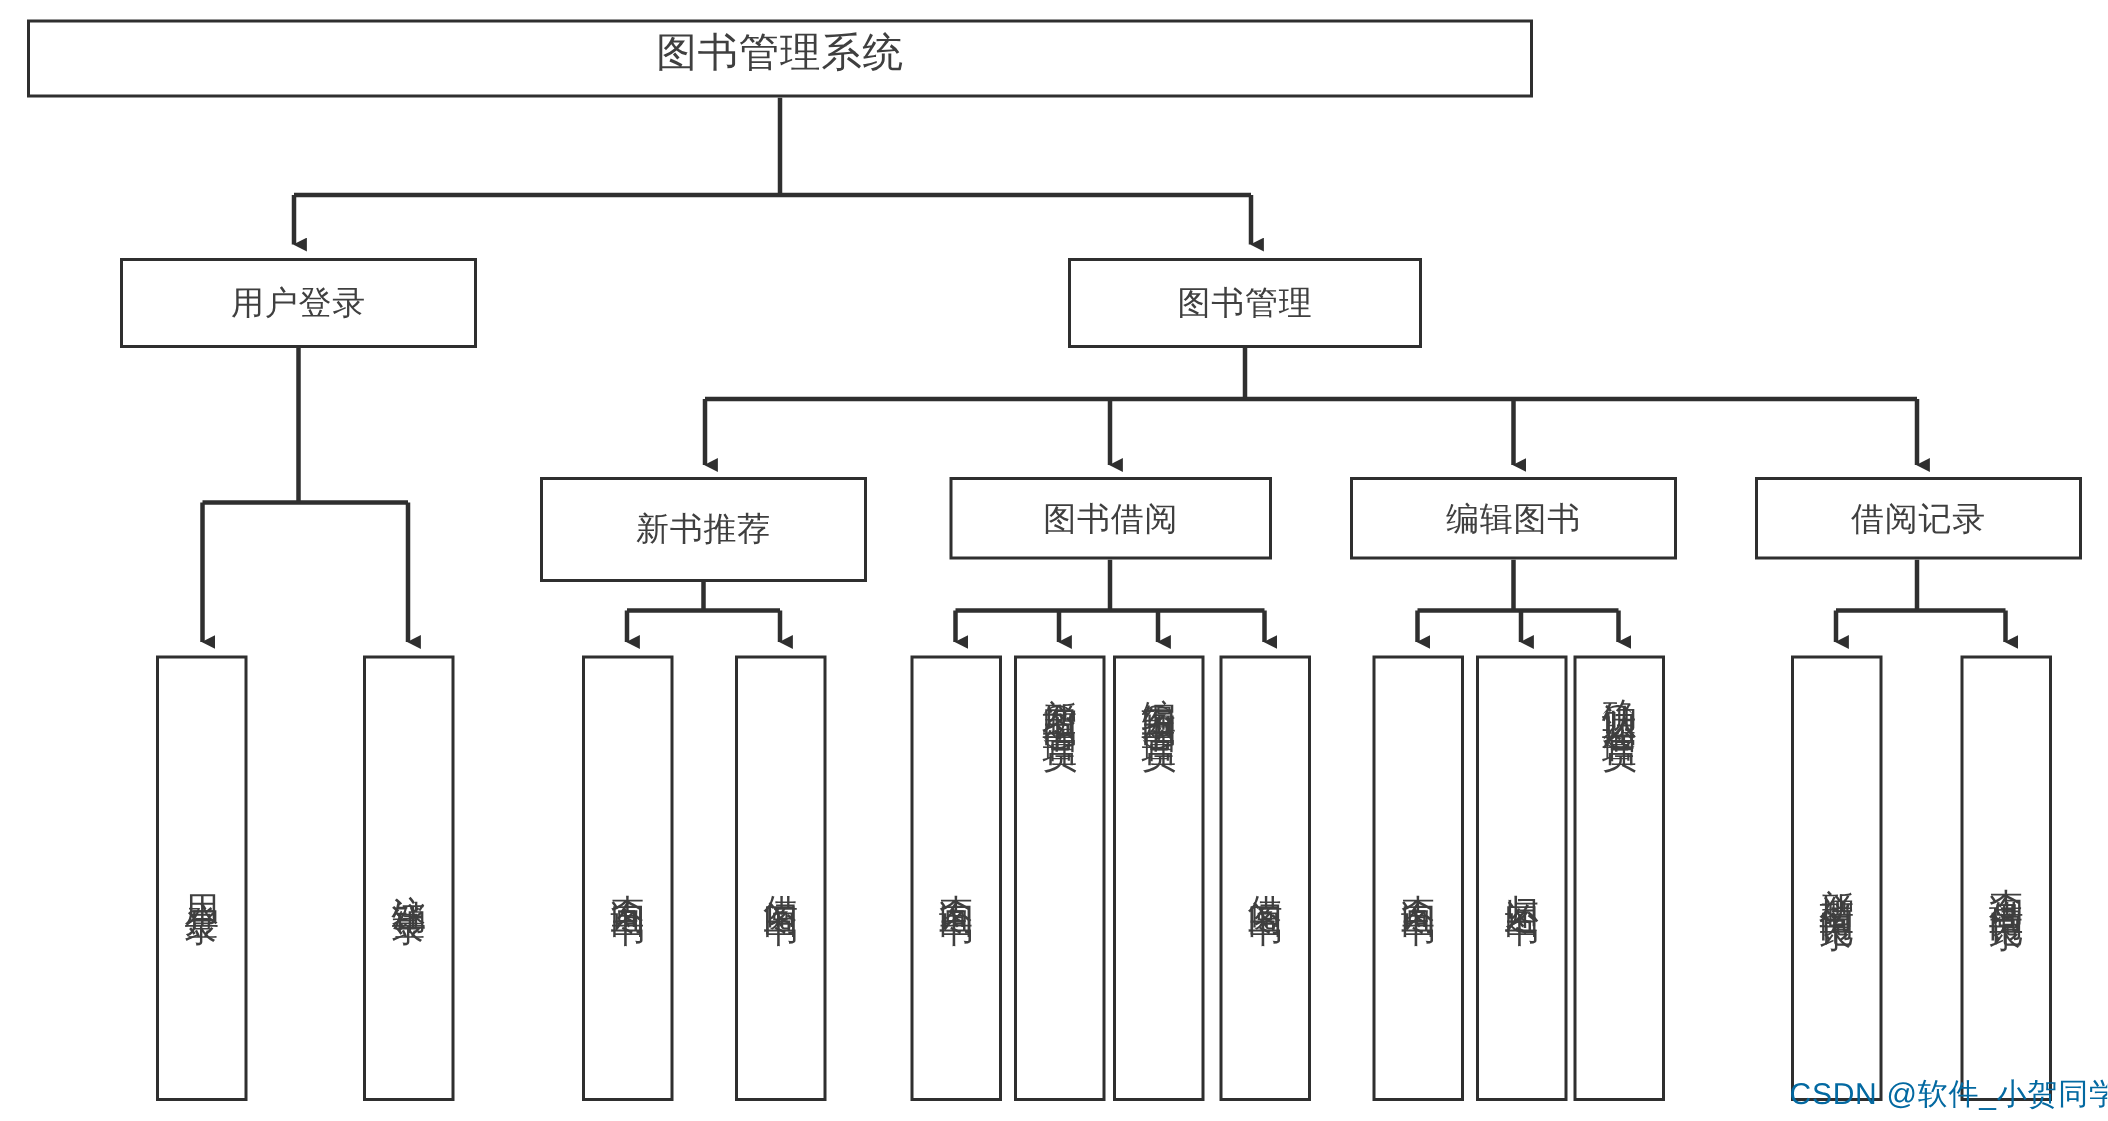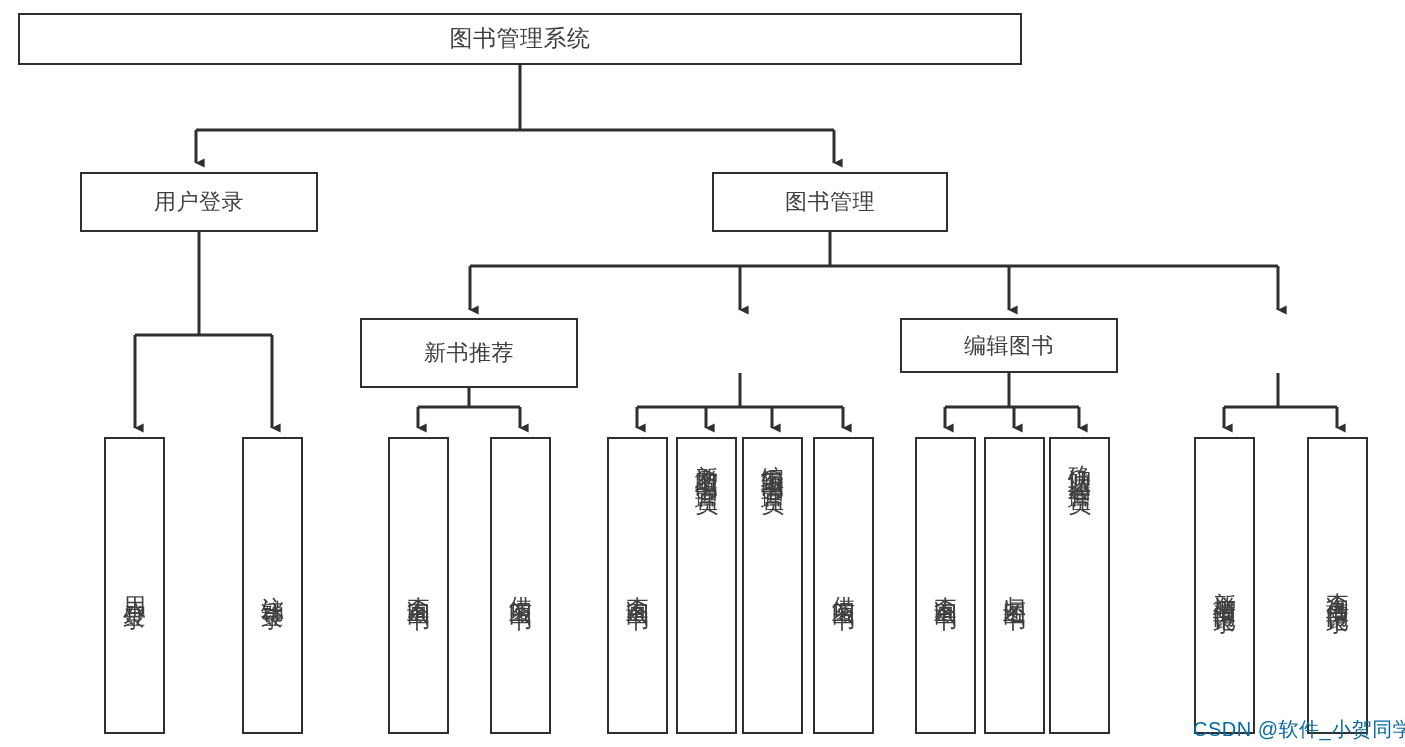--- a/index.html
+++ b/index.html
@@ -43,21 +43,22 @@
     line-height: 1.18;
     color: #3f3f3f;
     letter-spacing: 0.5px;
   }
   
   .node.horizontal .node-label {
     writing-mode: horizontal-tb;
     font-size: 22px;
   }
   .node.root .node-label {
-    font-size: 23px;
+    font-size: 27px;
+    font-family: Liberation Mono, monospace;
   }
   
   .node.vertical {
     align-items: flex-start;
     padding-top: 8px;
   }
   .node.vertical .node-label {
     writing-mode: vertical-rl;
     text-orientation: upright;
     font-size: 23px;
@@ -140,23 +141,29 @@
   <div class="node horizontal" style="left:80px; top:172px; width:238px; height:60px;">
     <span class="node-label">用户登录</span>
   </div>
   <div class="node horizontal" style="left:712px; top:172px; width:236px; height:60px;align-items:center;">
     <span class="node-label">图书管理</span>
   </div>
 
   <div class="node horizontal" style="left:360px; top:318px; width:218px; height:70px;">
     <span class="node-label">新书推荐</span>
   </div>
+  <div class="node horizontal" style="left:633px; top:318px; width:215px; height:55px;">
+    <span class="node-label">图书借阅</span>
+  </div>
   <div class="node horizontal" style="left:900px; top:318px; width:218px; height:55px;">
     <span class="node-label">编辑图书</span>
   </div>
+  <div class="node horizontal" style="left:1170px; top:318px; width:218px; height:55px;">
+    <span class="node-label">借阅记录</span>
+  </div>
 
   <div class="node vertical centered" style="left:104px; top:437px; width:61px; height:297px;">
     <span class="node-label">用户登录</span>
   </div>
   <div class="node vertical centered" style="left:242px; top:437px; width:61px; height:297px;">
     <span class="node-label">注销登录</span>
   </div>
 
   <div class="node vertical centered" style="left:388px; top:437px; width:61px; height:297px;">
     <span class="node-label">查询图书</span>

